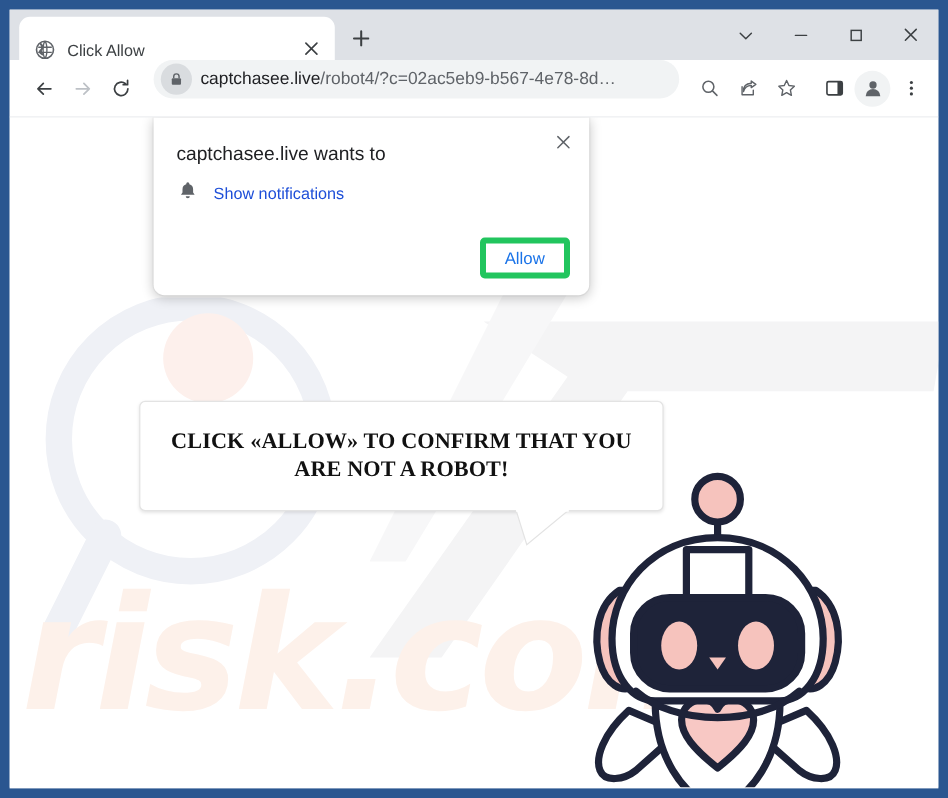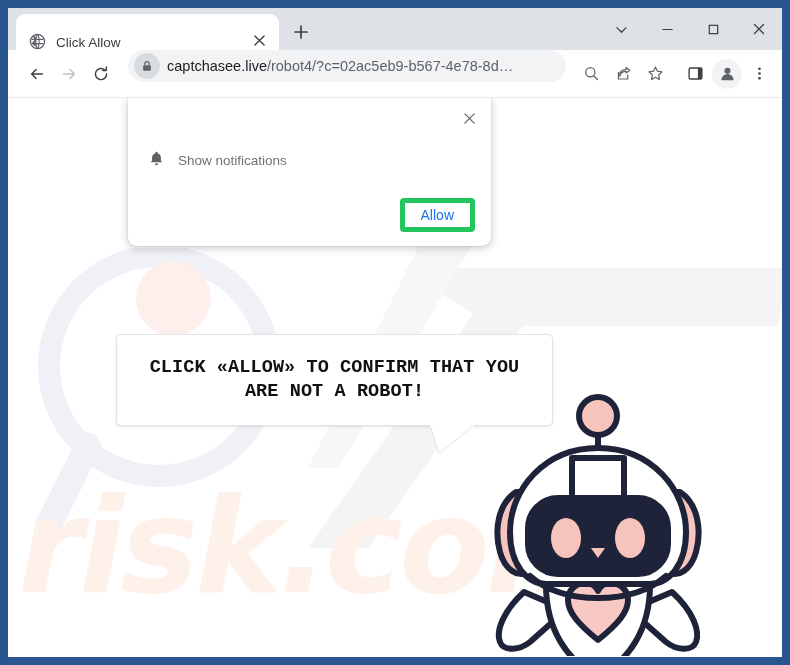--- a/index.html
+++ b/index.html
@@ -179,21 +179,21 @@
     background: #ffffff;
     border: 1px solid #e3e3e3;
     border-radius: 5px;
     box-shadow: 0 1px 3px rgba(0,0,0,0.10);
     display: flex;
     align-items: center;
     justify-content: center;
     z-index: 4;
   }
   .bubble-text {
-    font-family: Liberation Mono, monospace;
+    font-family: Liberation Serif, serif;
     font-weight: bold;
     font-size: 18.5px;
     line-height: 24px;
     color: #111111;
     text-align: center;
     letter-spacing: 0.1px;
     padding: 0 14px;
   }
   .bubble-tail {
     position: absolute;
@@ -228,21 +228,21 @@
   }
   .perm-row {
     position: absolute;
     left: 20px; top: 52px;
     display: flex;
     align-items: center;
     gap: 13px;
   }
   .perm-row-label {
     font-size: 13.5px;
-    color: #737373;
+    color: #1d4ed8;
   }
   .perm-actions {
     position: absolute;
     right: 16px; bottom: 14px;
     display: flex;
     gap: 9px;
   }
   .perm-btn {
     min-width: 70px;
     height: 34px;
@@ -438,20 +438,21 @@
       <div class="bubble-text">CLICK «ALLOW» TO CONFIRM THAT YOU ARE NOT A ROBOT!</div>
     </div>
 
     <div class="perm-dialog">
       <div class="perm-close">
         <svg width="13" height="13" viewBox="0 0 14 14">
           <path d="M2 2 L12 12 M12 2 L2 12" stroke="#5f6368" stroke-width="1.3" stroke-linecap="round"></path>
         </svg>
       </div>
 
+      <div class="perm-title">captchasee.live wants to</div>
 
       <div class="perm-row">
         <span>
           <svg width="17" height="17" viewBox="0 0 20 20">
             <path d="M10 2.2 a1.5 1.5 0 0 1 1.5 1.5 v0.5 a5.2 5.2 0 0 1 3.7 5 v3.1 l1.5 2.2 H3.3 l1.5 -2.2 v-3.1
                      a5.2 5.2 0 0 1 3.7 -5 v-0.5 A1.5 1.5 0 0 1 10 2.2 Z" fill="#5f6368"></path>
             <path d="M8 16 a2 2 0 0 0 4 0 Z" fill="#5f6368"></path>
           </svg>
         </span>
         <span class="perm-row-label">Show notifications</span>

